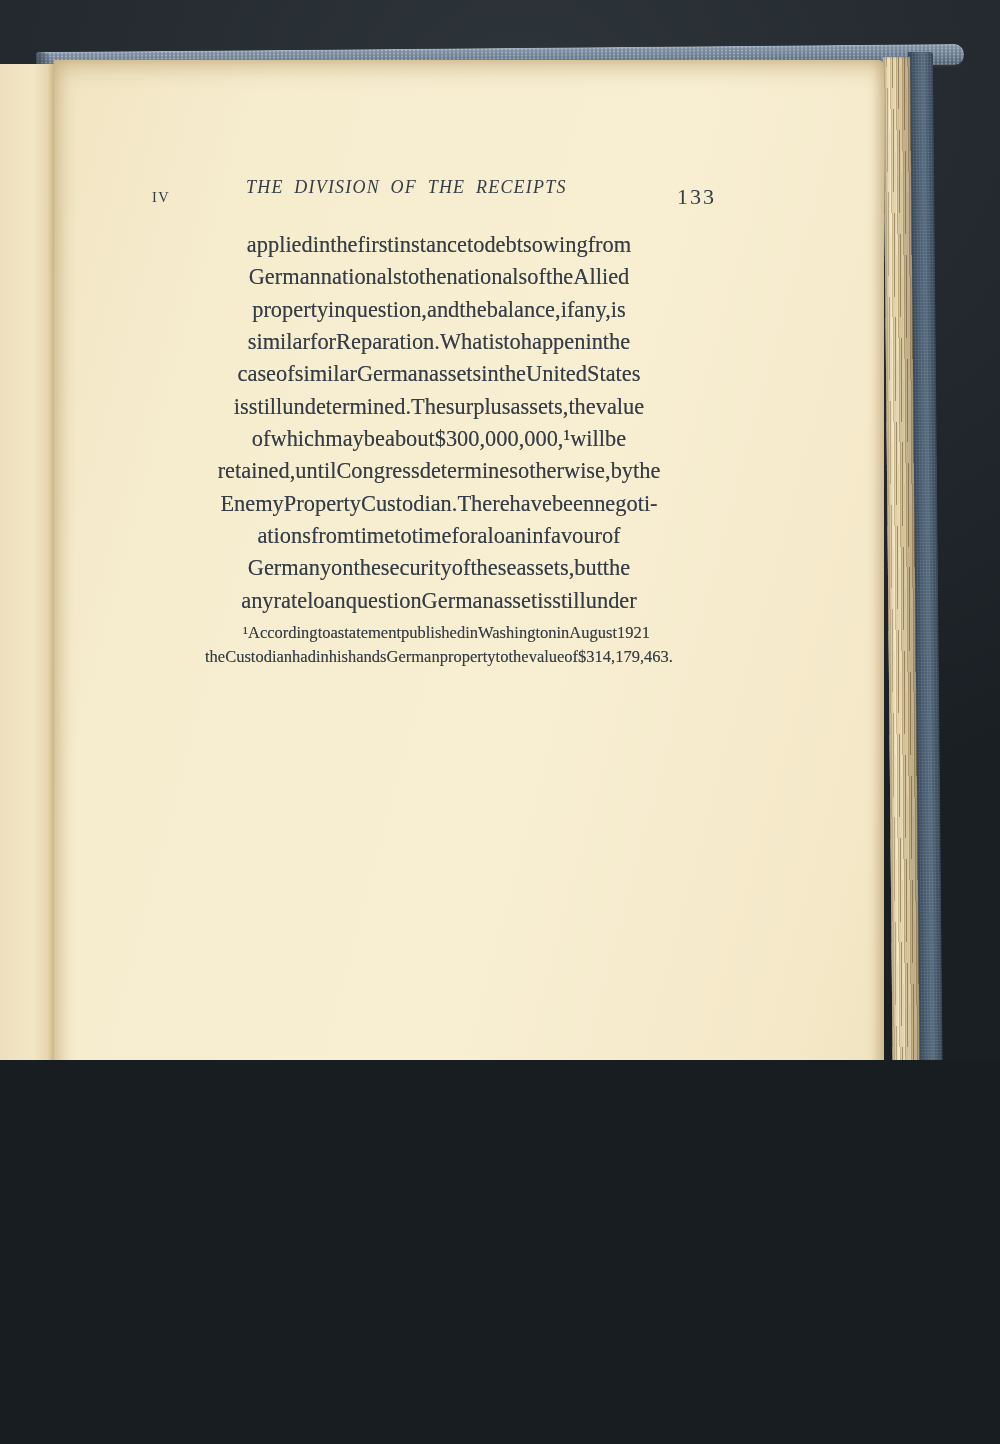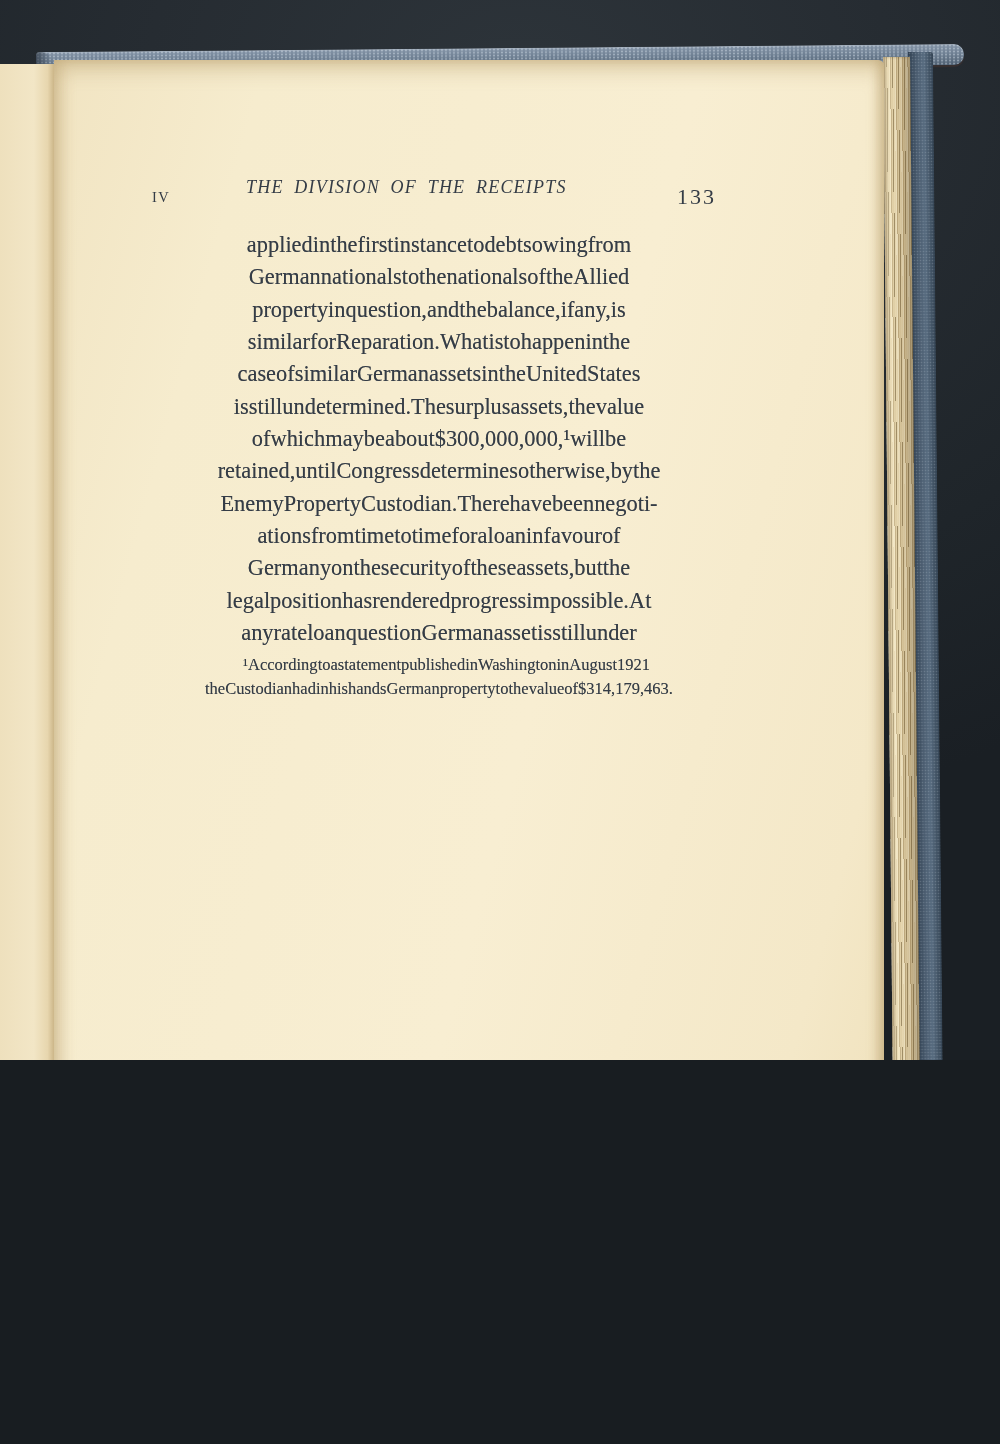--- a/index.html
+++ b/index.html
@@ -253,29 +253,20 @@
           <span>on</span>
           <span>the</span>
           <span>security</span>
           <span>of</span>
           <span>these</span>
           <span>assets,</span>
           <span>but</span>
           <span>the</span>
         </div>
         <div class="line just">
-          <span>legal</span>
-          <span>position</span>
-          <span>has</span>
-          <span>rendered</span>
-          <span>progress</span>
-          <span>impossible.</span>
-          <span>At</span>
-        </div>
-        <div class="line just">
           <span>any</span>
           <span>rate</span>
           <span>loan</span>
           <span>question</span>
           <span>German</span>
           <span>asset</span>
           <span>is</span>
           <span>still</span>
           <span>under</span>
         </div>

